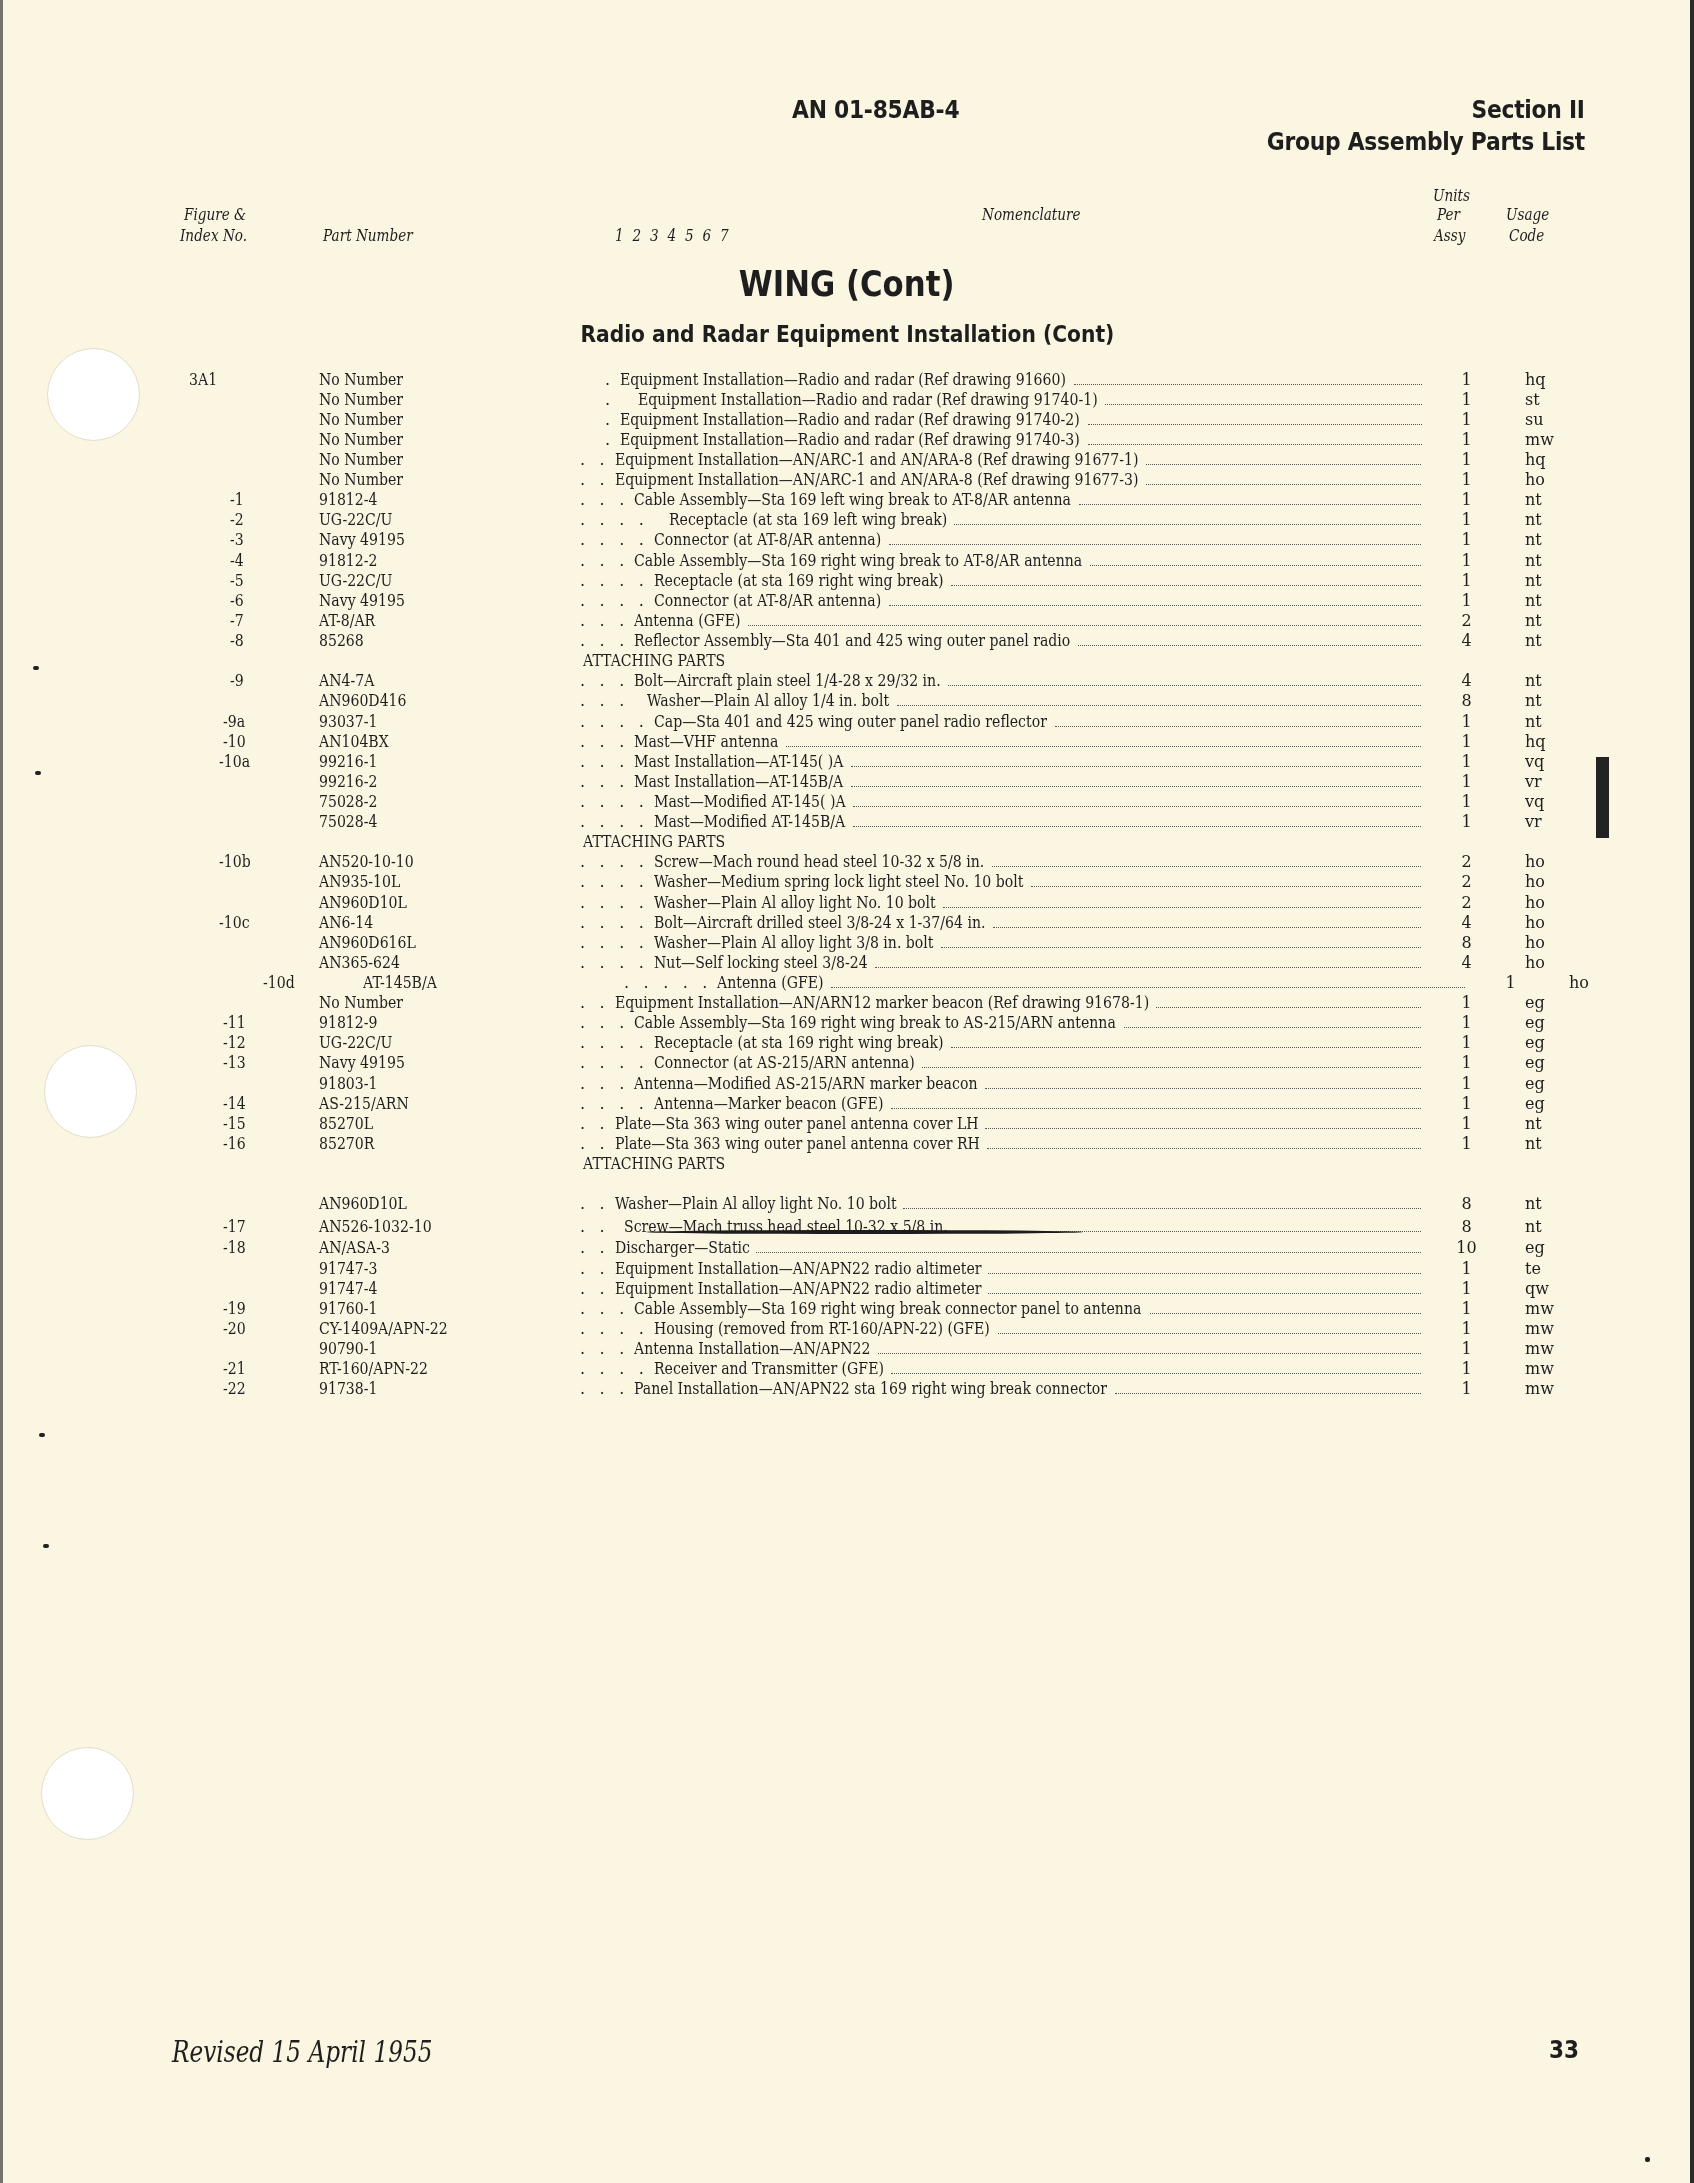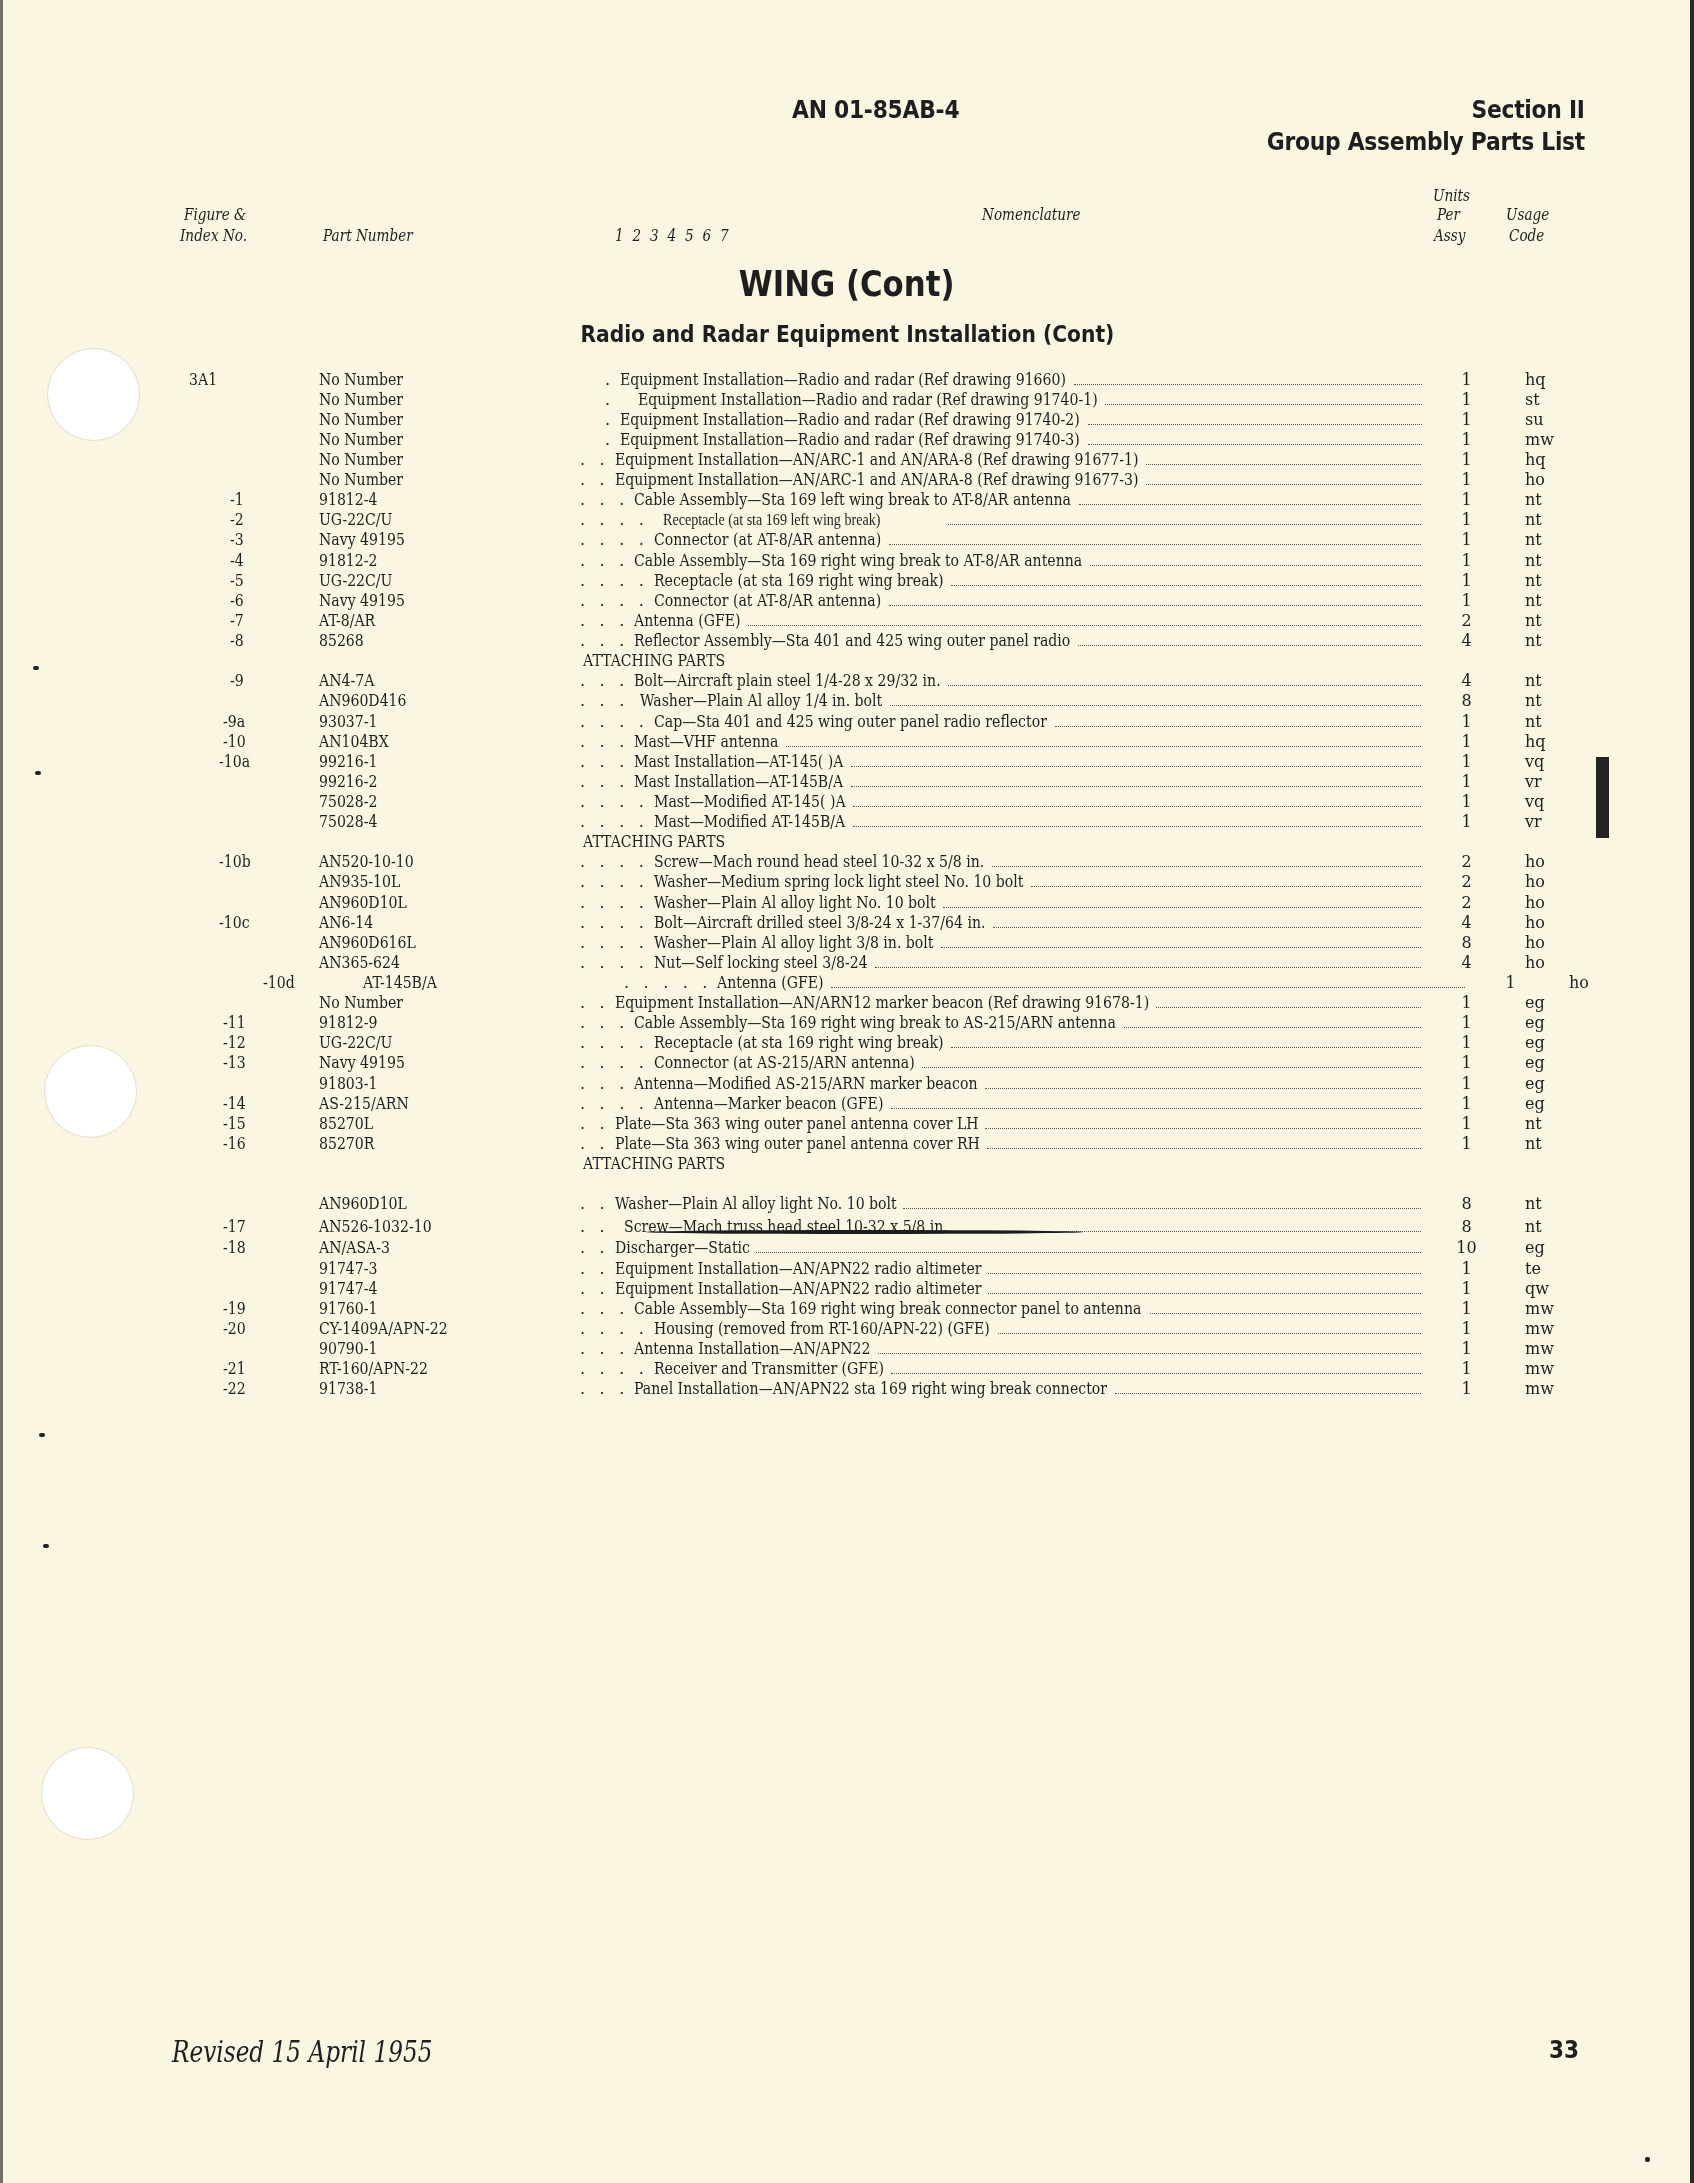--- a/index.html
+++ b/index.html
@@ -165,21 +165,21 @@
         <span class="leader"></span>
       </div>
       <div class="units">1</div>
       <div class="code">nt</div>
     </div>
     <div class="row" style="top: 510px;">
       <div class="idx" style="left: 230px;">-2</div>
       <div class="pn">UG-22C/U</div>
       <div class="nom" style="left: 580px; width: 841px;">
         <span class="dots">. . . .</span>
-        <span class="txt-wrap" style="margin-left: 14px; width: 279px; font-family: Liberation Serif, serif;"><span class="txt">Receptacle (at sta 169 left wing break)</span></span>
+        <span class="txt-wrap" style="margin-left: 20px; width: 279px;"><span class="txt">Receptacle (at sta 169 left wing break)</span></span>
         <span class="leader"></span>
       </div>
       <div class="units">1</div>
       <div class="code">nt</div>
     </div>
     <div class="row" style="top: 530px;">
       <div class="idx" style="left: 230px;">-3</div>
       <div class="pn">Navy 49195</div>
       <div class="nom" style="left: 580px; width: 841px;">
         <span class="dots">. . . .</span>
@@ -258,21 +258,21 @@
         <span class="leader"></span>
       </div>
       <div class="units">4</div>
       <div class="code">nt</div>
     </div>
     <div class="row" style="top: 691px;">
       <div class="idx"></div>
       <div class="pn">AN960D416</div>
       <div class="nom" style="left: 580px; width: 841px;">
         <span class="dots">. . .</span>
-        <span class="txt-wrap" style="margin-left: 11px; width: 243px;"><span class="txt">Washer—Plain Al alloy 1/4 in. bolt</span></span>
+        <span class="txt-wrap" style="margin-left: 18px; width: 243px;"><span class="txt">Washer—Plain Al alloy 1/4 in. bolt</span></span>
         <span class="leader"></span>
       </div>
       <div class="units">8</div>
       <div class="code">nt</div>
     </div>
     <div class="row" style="top: 712px;">
       <div class="idx" style="left: 223px;">-9a</div>
       <div class="pn">93037-1</div>
       <div class="nom" style="left: 580px; width: 841px;">
         <span class="dots">. . . .</span>

